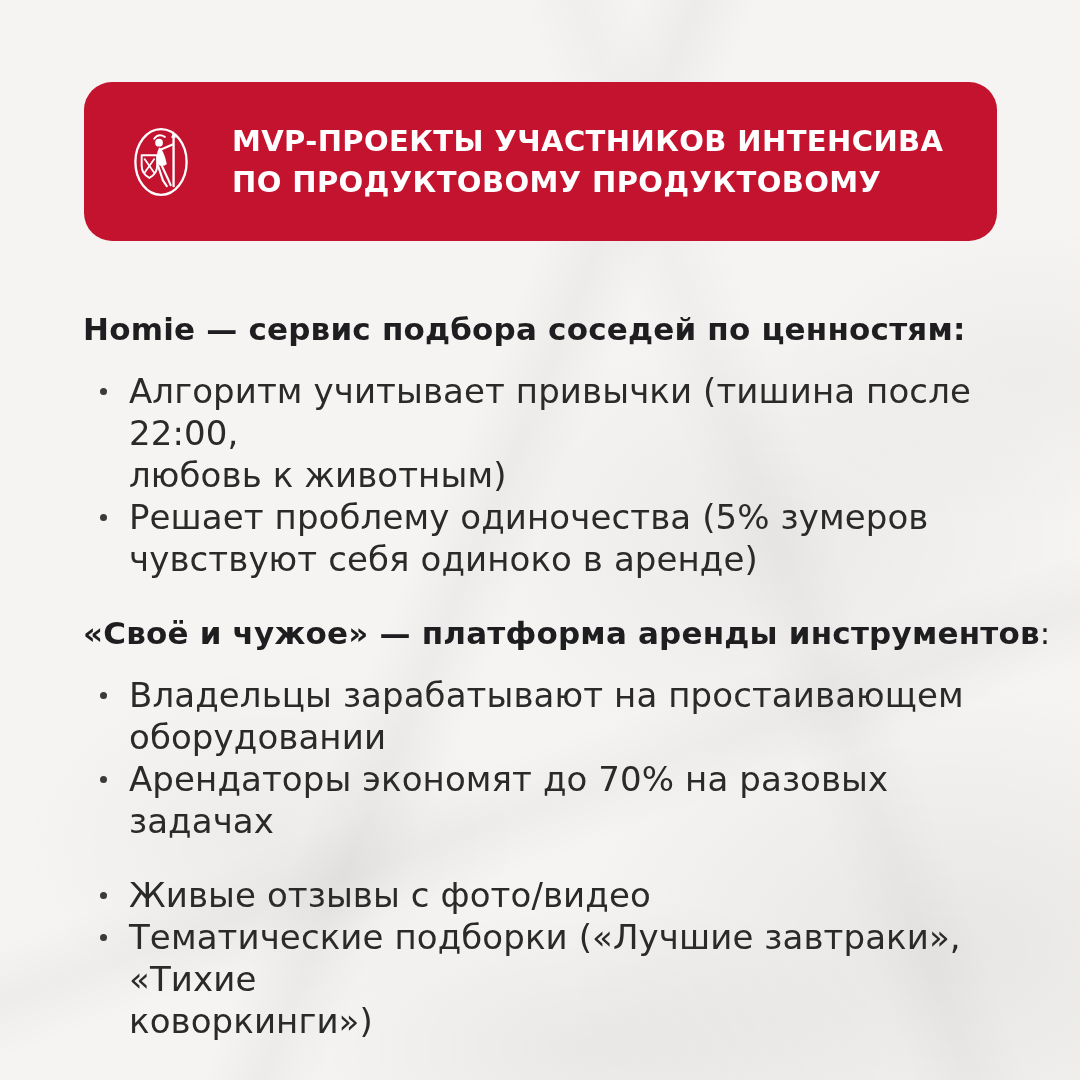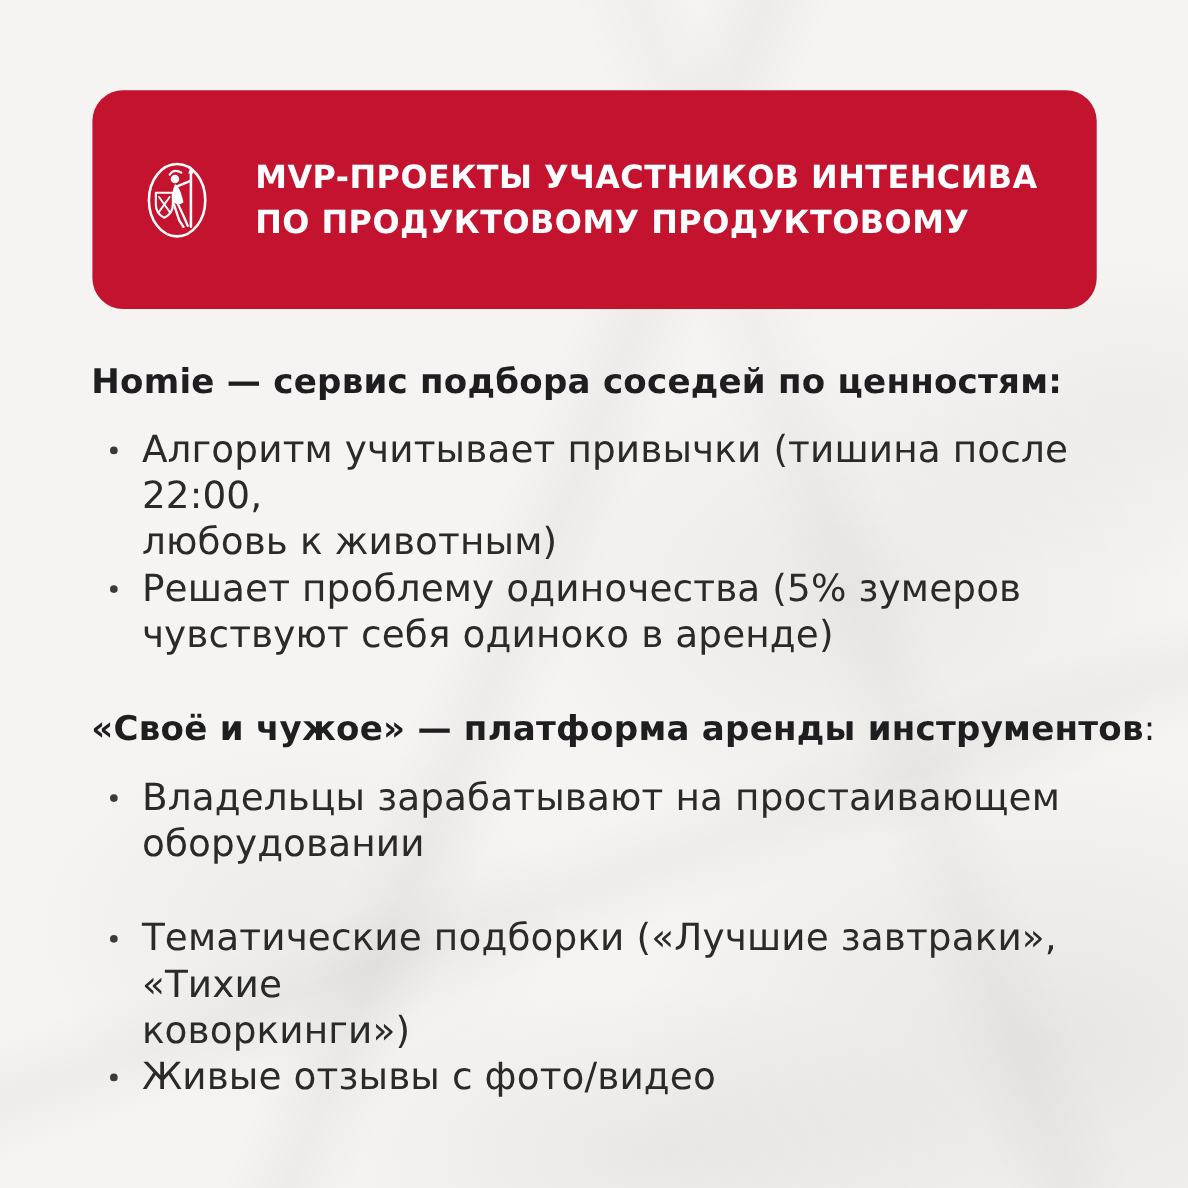--- a/index.html
+++ b/index.html
@@ -20,21 +20,21 @@
       radial-gradient(ellipse 420px 300px at 25% 78%, rgba(0,0,0,0.035), rgba(0,0,0,0) 60%),
       radial-gradient(ellipse 500px 260px at 55% 97%, rgba(0,0,0,0.05), rgba(0,0,0,0) 60%),
       radial-gradient(ellipse 420px 260px at 95% 35%, rgba(0,0,0,0.03), rgba(0,0,0,0) 60%),
       #F5F4F2;
   }
 
   
   .banner {
     position: absolute;
     left: 84px; top: 82px;
-    width: 913px; height: 199px;
+    width: 913px; height: 159px;
     background: #C4132F;
     border-radius: 28px;
     display: flex;
     align-items: center;
     box-sizing: border-box;
     padding-left: 48px;
   }
   .banner .logo-wrap {
     flex: 0 0 auto;
     width: 58px; height: 74px;
@@ -48,22 +48,22 @@
     letter-spacing: 0.4px;
     white-space: nowrap;
   }
 
   
   .content {
     position: absolute;
     left: 83px; top: 281px;
     width: 930px;
   }
-  .section { margin-top: 44px; }
-  .section:first-child { margin-top: 45px; }
+  .section { margin-top: 32px; }
+  .section:first-child { margin-top: 27px; }
 
   .section-heading {
     margin: 0;
     font-size: 31px;
     line-height: 42px;
     font-weight: bold;
     color: #1E1E20;
     letter-spacing: 0.2px;
     white-space: nowrap;
   }
@@ -143,31 +143,35 @@
     </div>
 
     <div class="section">
       <h2 class="section-heading"><span>«Своё и чужое» — платформа аренды инструментов</span><span class="suffix">:</span></h2>
       <ul class="bullets">
         <li>
           <span class="bullet-dot"></span>
           <span class="bullet-text">Владельцы зарабатывают на простаивающем
 оборудовании</span>
         </li>
+        <li>
+          <span class="bullet-dot"></span>
+          <span class="bullet-text">Арендаторы экономят до 70% на разовых задачах</span>
+        </li>
       </ul>
     </div>
 
     <div class="section">
       <ul class="bullets">
         <li>
           <span class="bullet-dot"></span>
-          <span class="bullet-text">Тематические подборки («Лучшие завтраки», «Тихие
-коворкинги»)</span>
+          <span class="bullet-text">Живые отзывы с фото/видео</span>
         </li>
         <li>
           <span class="bullet-dot"></span>
-          <span class="bullet-text">Живые отзывы с фото/видео</span>
+          <span class="bullet-text">Тематические подборки («Лучшие завтраки», «Тихие
+коворкинги»)</span>
         </li>
       </ul>
     </div>
 
   </div>
 </div>
 
 </body></html>

